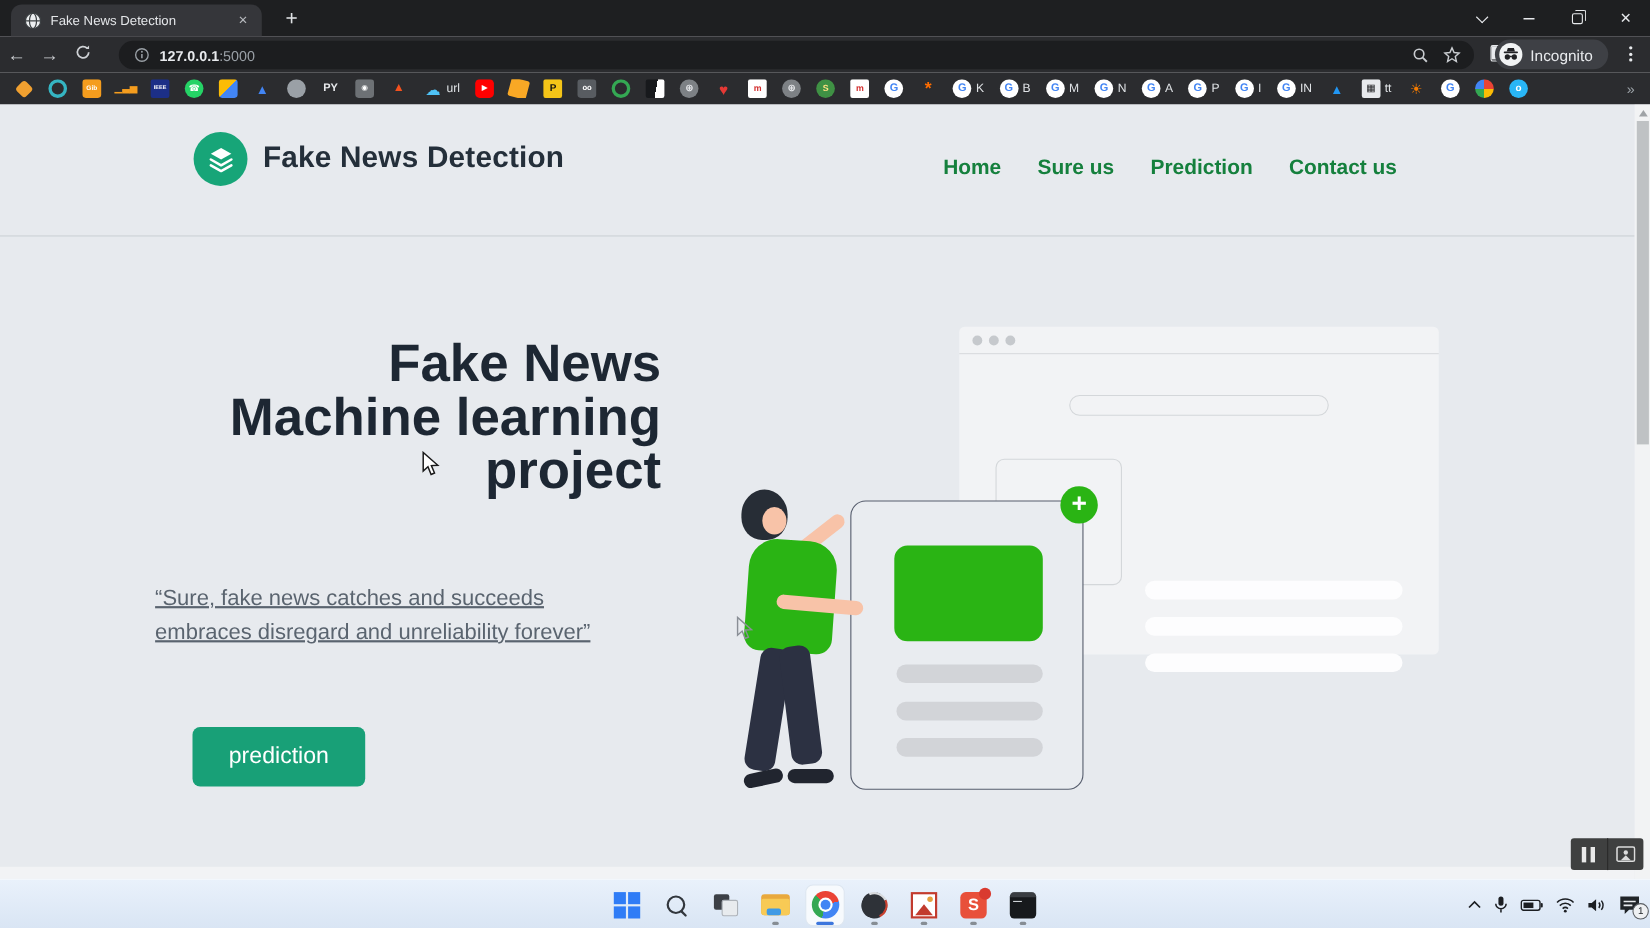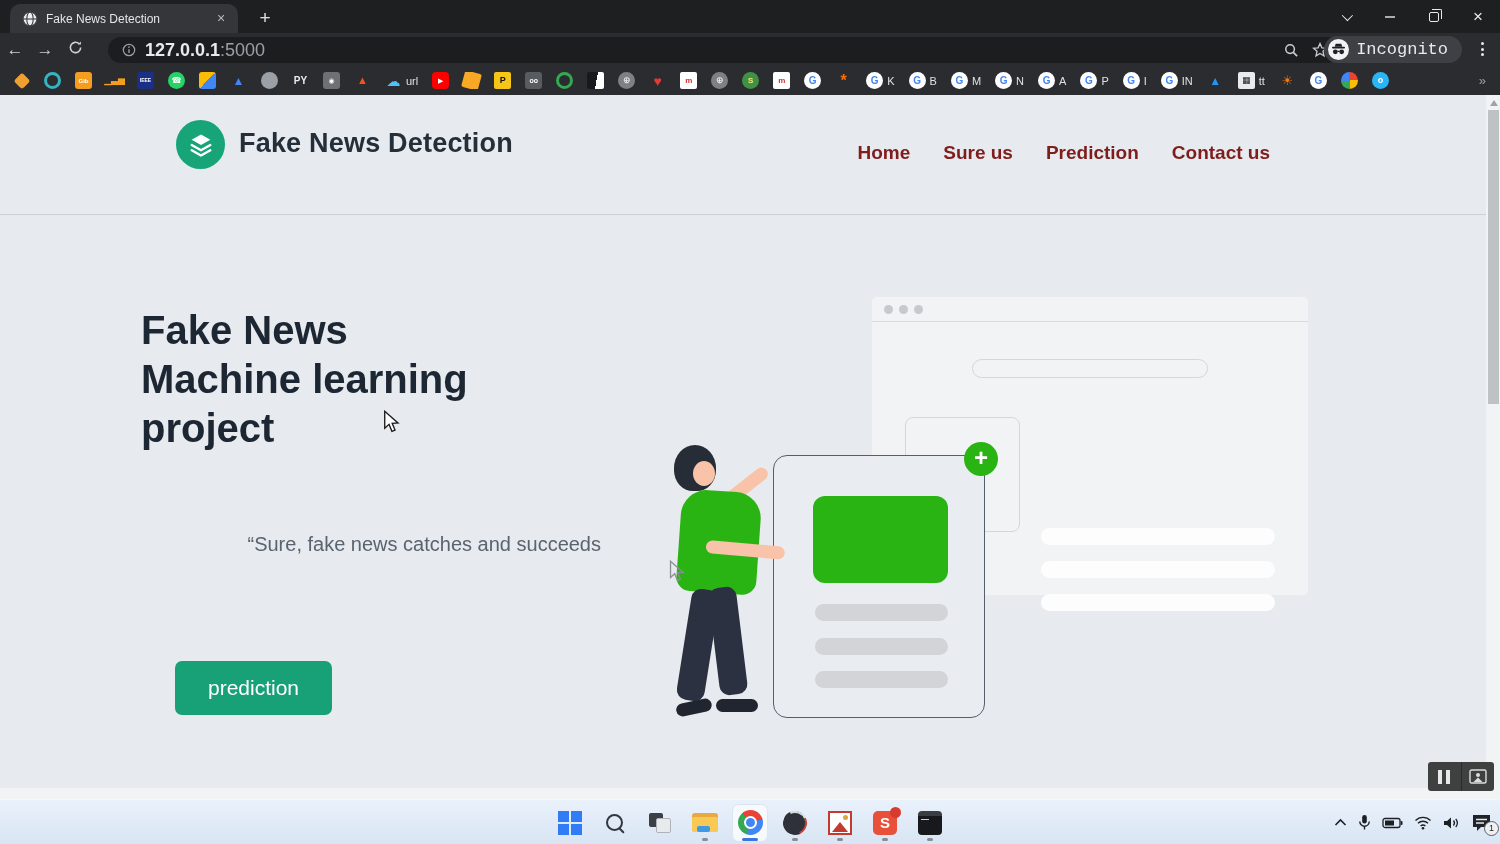--- a/index.html
+++ b/index.html
@@ -15,25 +15,25 @@
   .wctrls { position:absolute; right:0; top:0; height:33px; display:flex; align-items:center; }
   .wbtn { width:44px; height:33px; display:flex; align-items:center; justify-content:center; color:#e8eaed; }
   .restore-ic { width:10px; height:10px; border:1px solid #e8eaed; border-radius:2px; position:relative; }
   .restore-ic:before { content:""; position:absolute; left:2px; top:-4px; width:9px; height:9px; border:1px solid #e8eaed; border-left:none; border-bottom:none; border-radius:0 2px 0 0; }
   .chev-dn { width:8px; height:8px; border-right:1.6px solid #e8eaed; border-bottom:1.6px solid #e8eaed; transform:rotate(45deg) translateY(-2px); }
 
   .toolbar { position:absolute; left:0; top:33px; width:1500px; height:33px; background:#2b2c2f; display:flex; align-items:center; }
   .navbtn { color:#ced1d5; font-size:17px; width:30px; text-align:center; }
   .navbtn.dim { color:#caccd0; }
   .omnibox { position:absolute; left:108px; top:4px; width:1232px; height:26px; background:#1c1d1f; border-radius:13px; display:flex; align-items:center; padding:0 14px; }
-  .omni-url { font-size:18px; margin-left:9px; color:#e8eaed; }
+  .omni-url { font-size:13px; margin-left:9px; color:#e8eaed; }
   .omni-url .port { color:#9aa0a6; }
   .omni-right { position:absolute; right:12px; top:0; height:26px; display:flex; align-items:center; gap:13px; }
   .chip { position:absolute; right:38px; top:3px; height:27px; background:#3e4045; border-radius:14px; display:flex; align-items:center; padding:0 14px 0 4px; gap:7px; }
-  .chip-txt { color:#e8eaed; font-size:17px;font-family:Liberation Mono, monospace; }
+  .chip-txt { color:#e8eaed; font-size:14px; }
   .incog-circ { width:21px; height:21px; border-radius:50%; background:#f1f3f4; display:flex; align-items:center; justify-content:center; }
   .sidebar-ic { position:absolute; right:130px; top:8px; width:15px; height:15px; border:1.6px solid #e8eaed; border-radius:2px; }
   .sidebar-ic:before { content:""; position:absolute; left:0; top:0; width:5px; height:11.7px; background:#e8eaed; }
   .dots3 { position:absolute; right:10px; top:7px; width:16px; height:18px; display:flex; flex-direction:column; align-items:center; justify-content:center; gap:2.5px; }
   .dots3 i { width:3px; height:3px; border-radius:50%; background:#e8eaed; }
 
   .bookmarksbar { position:absolute; left:0; top:66px; width:1500px; height:29px; background:#2b2c2f; display:flex; align-items:center; padding-left:14px; }
   .bm-row { display:flex; align-items:center; gap:14px; overflow:hidden; flex:1; }
   .bm { display:flex; align-items:center; gap:4px; flex:0 0 auto; }
   .bm-ic { width:17px; height:17px; display:flex; align-items:center; justify-content:center; font-weight:bold; line-height:1; }
@@ -43,24 +43,24 @@
   
   .page { position:absolute; left:0; top:95px; width:1500px; height:704px; background:#e7eaee; overflow:hidden; }
   .scrollbar { position:absolute; right:0; top:0; width:14px; height:704px; background:#f2f3f4; }
   .scroll-up { position:absolute; left:3.5px; top:5px; width:0; height:0; border-left:4px solid transparent; border-right:4px solid transparent; border-bottom:6px solid #9fa3a6; }
   .scroll-thumb { position:absolute; left:1.5px; top:15px; width:11px; height:294px; background:#bfc2c4; }
 
   .site-header { position:absolute; left:0; top:0; width:1486px; height:120px; border-bottom:1px solid #ccd1d6; }
   .logo-circ { position:absolute; left:176px; top:25px; width:49px; height:49px; border-radius:50%; background:#17a578; display:flex; align-items:center; justify-content:center; }
   .brand { position:absolute; left:239px; top:33px; font-size:27px; font-weight:bold; color:#242f3a; letter-spacing:0.2px; }
   .topnav { position:absolute; right:216px; top:47px; display:flex; gap:33px; }
-  .topnav a { font-size:19px; font-weight:bold; color:#7f1d1d; text-decoration:none; }
-
-  .hero-h1 { position:absolute; left:141px; top:211px; width:460px; text-align:left; font-size:40px; font-weight:bold; color:#1d2733; line-height:49px; }
-  .hero-quote { position:absolute; left:141px; top:434px; width:460px; text-align:right; font-size:20px; color:#5a646f; line-height:31px; }
+  .topnav a { font-size:19px; font-weight:bold; color:#15803d; text-decoration:none; }
+
+  .hero-h1 { position:absolute; left:141px; top:211px; width:460px; text-align:right; font-size:48px; font-weight:bold; color:#1d2733; line-height:49px; }
+  .hero-quote { position:absolute; left:141px; top:434px; width:460px; text-align:left; font-size:20px; color:#5a646f; line-height:31px;text-decoration:underline; }
   .cta { position:absolute; left:175px; top:566px; width:157px; height:54px; background:#18a077; border:none; border-radius:7px; color:#fff; font-size:21px; font-family:inherit; }
 
   
   .illus-window { position:absolute; left:872px; top:202px; width:436px; height:298px; background:#f2f3f5; border-radius:5px; }
   .iw-top { position:absolute; left:0; top:0; width:436px; height:25px; border-bottom:1px solid #d9dbde; display:flex; align-items:center; gap:6px; padding-left:12px; }
   .iw-dot { width:9px; height:9px; border-radius:50%; background:#c6c9cd; }
   .iw-pill { position:absolute; left:100px; top:62px; width:236px; height:19px; border:1.5px solid #d4d7da; border-radius:10px; }
   .iw-card { position:absolute; left:33px; top:120px; width:115px; height:115px; border:1.5px solid #d4d7da; border-radius:8px; }
   .iw-bar { position:absolute; left:169px; width:234px; height:17px; background:#fdfdfe; border-radius:9px; }
 
@@ -364,20 +364,21 @@
       </nav>
   </div>
 
   <h1 class="hero-h1" id="hero-h1">
       <div>Fake News</div>
       <div>Machine learning</div>
       <div>project</div>
     </h1>
   <div class="hero-quote" id="hero-quote">
       <div>“Sure, fake news catches and succeeds</div>
+      <div>embraces disregard and unreliability forever”</div>
     </div>
   <button class="cta">prediction</button>
 
   <div class="illus-window">
     <div class="iw-top">
       <span class="iw-dot"></span>
       <span class="iw-dot"></span>
       <span class="iw-dot"></span>
     </div>
     <div class="iw-pill"></div>

